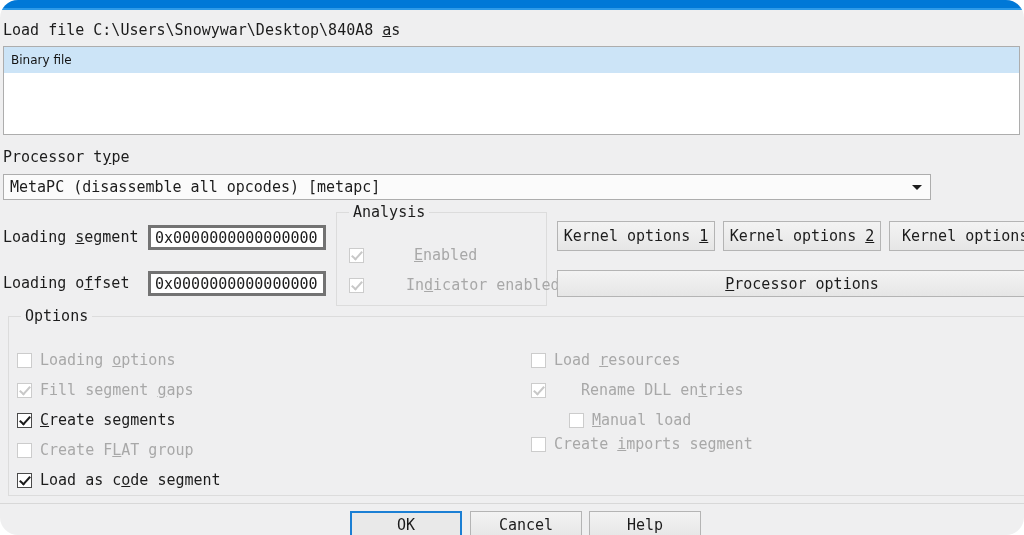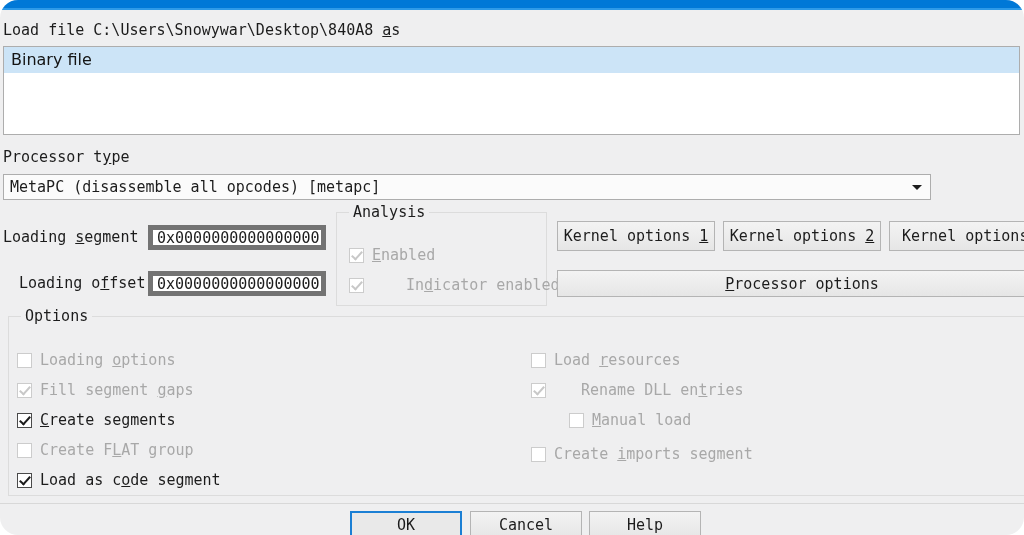--- a/index.html
+++ b/index.html
@@ -55,21 +55,21 @@
     box-sizing: border-box;
   }
   .list-row {
     position: absolute;
     left: 0; top: 0;
     width: 100%; height: 26px;
     line-height: 26px;
     padding-left: 7px;
     box-sizing: border-box;
     font-family: "DejaVu Sans", "Liberation Sans", sans-serif;
-    font-size: 16px;
+    font-size: 12px;
     color: #141414;
     white-space: pre;
   }
   .list-row.selected { background: #cce4f7; }
 
   
   .combo {
     position: absolute;
     left: 3px; top: 174px;
     width: 928px; height: 26px;
@@ -119,21 +119,21 @@
     overflow: hidden;
   }
   .btn.disabled { color: #a0a0a0; background: #e3e3e3; border-color: #c4c4c4; }
   .btn.default  { border: 2px solid #1b7fd4; background: #e9e9e9; }
 
   
   .textinput {
     position: absolute;
     box-sizing: border-box;
     background: #ffffff;
-    border: 5px solid #737373;
+    border: 3px solid #737373;
     display: flex;
     align-items: center;
     padding-left: 4px;
     white-space: pre;
     font-family: "DejaVu Sans Mono", "Liberation Mono", monospace;
     font-size: 15px;
     color: #1c1c1c;
     overflow: hidden;
   }
 
@@ -217,26 +217,26 @@
     <div class="combo-text">MetaPC (disassemble all opcodes) [metapc]</div>
     <div class="combo-arrow">
         <i></i>
       </div>
   </div>
 
 
   <div class="lbl" style="left:3px; top:228px;"><span>Loading </span><span class="u">s</span><span>egment</span></div>
   <div class="textinput" style="left:148px; top:225px; width:178px; height:25px;">0x0000000000000000</div>
 
-  <div class="lbl" style="left:19px; top:274px;text-align:center;"><span>Loading o</span><span class="u">f</span><span>fset</span></div>
+  <div class="lbl" style="left:3px; top:274px;text-align:center;"><span>Loading o</span><span class="u">f</span><span>fset</span></div>
   <div class="textinput" style="left:148px; top:271px; width:178px; height:25px;">0x0000000000000000</div>
 
   <div class="group" style="left:336px; top:212px; width:211px; height:94px;">
     <div class="group-title">Analysis</div>
-    <div class="cb dim" style="left:12px; top:32px;">
+    <div class="cb dim" style="left:12px; top:32px;gap:42px;">
       <span class="box check"></span>
       <span><span></span><span class="u">E</span><span>nabled</span></span>
     </div>
     <div class="cb dim" style="left:12px; top:62px;gap:34px;">
       <span class="box check"></span>
       <span><span>In</span><span class="u">d</span><span>icator enabled</span></span>
     </div>
   </div>
 
   <div class="btn" style="left:557px; top:221px; width:158px; height:30px;"><span>Kernel options </span><span class="u">1</span></div>
@@ -276,21 +276,21 @@
       <span><span>Load </span><span class="u">r</span><span>esources</span></span>
     </div>
     <div class="cb dim" style="left:522px; top:63px;gap:27px;">
       <span class="box check"></span>
       <span><span>Rename DLL en</span><span class="u">t</span><span>ries</span></span>
     </div>
     <div class="cb dim" style="left:522px; top:93px;padding-left:38px;">
       <span class="box"></span>
       <span><span></span><span class="u">M</span><span>anual load</span></span>
     </div>
-    <div class="cb dim" style="left:522px; top:127px;">
+    <div class="cb dim" style="left:522px; top:117px;">
       <span class="box"></span>
       <span><span>Create </span><span class="u">i</span><span>mports segment</span></span>
     </div>
   </div>
 
   <div class="sep"></div>
 
   <div class="btn default" style="left:350px; top:511px; width:112px; height:28px;">OK</div>
   <div class="btn" style="left:470px; top:511px; width:112px; height:28px;">Cancel</div>
   <div class="btn" style="left:589px; top:511px; width:112px; height:28px;">Help</div>

